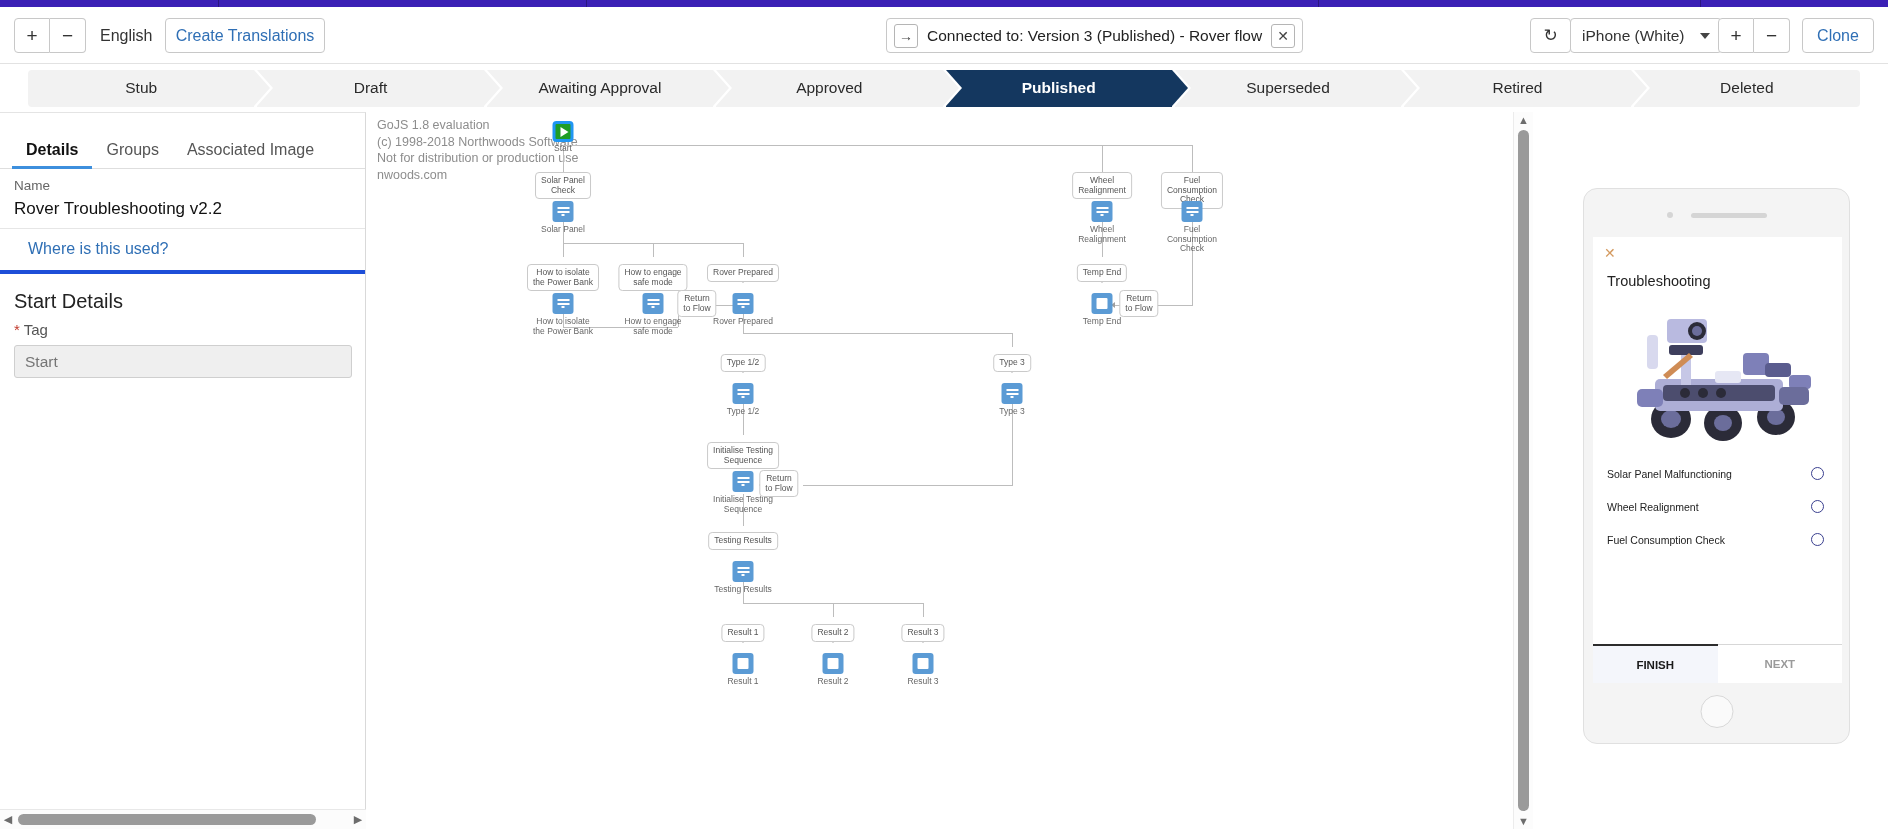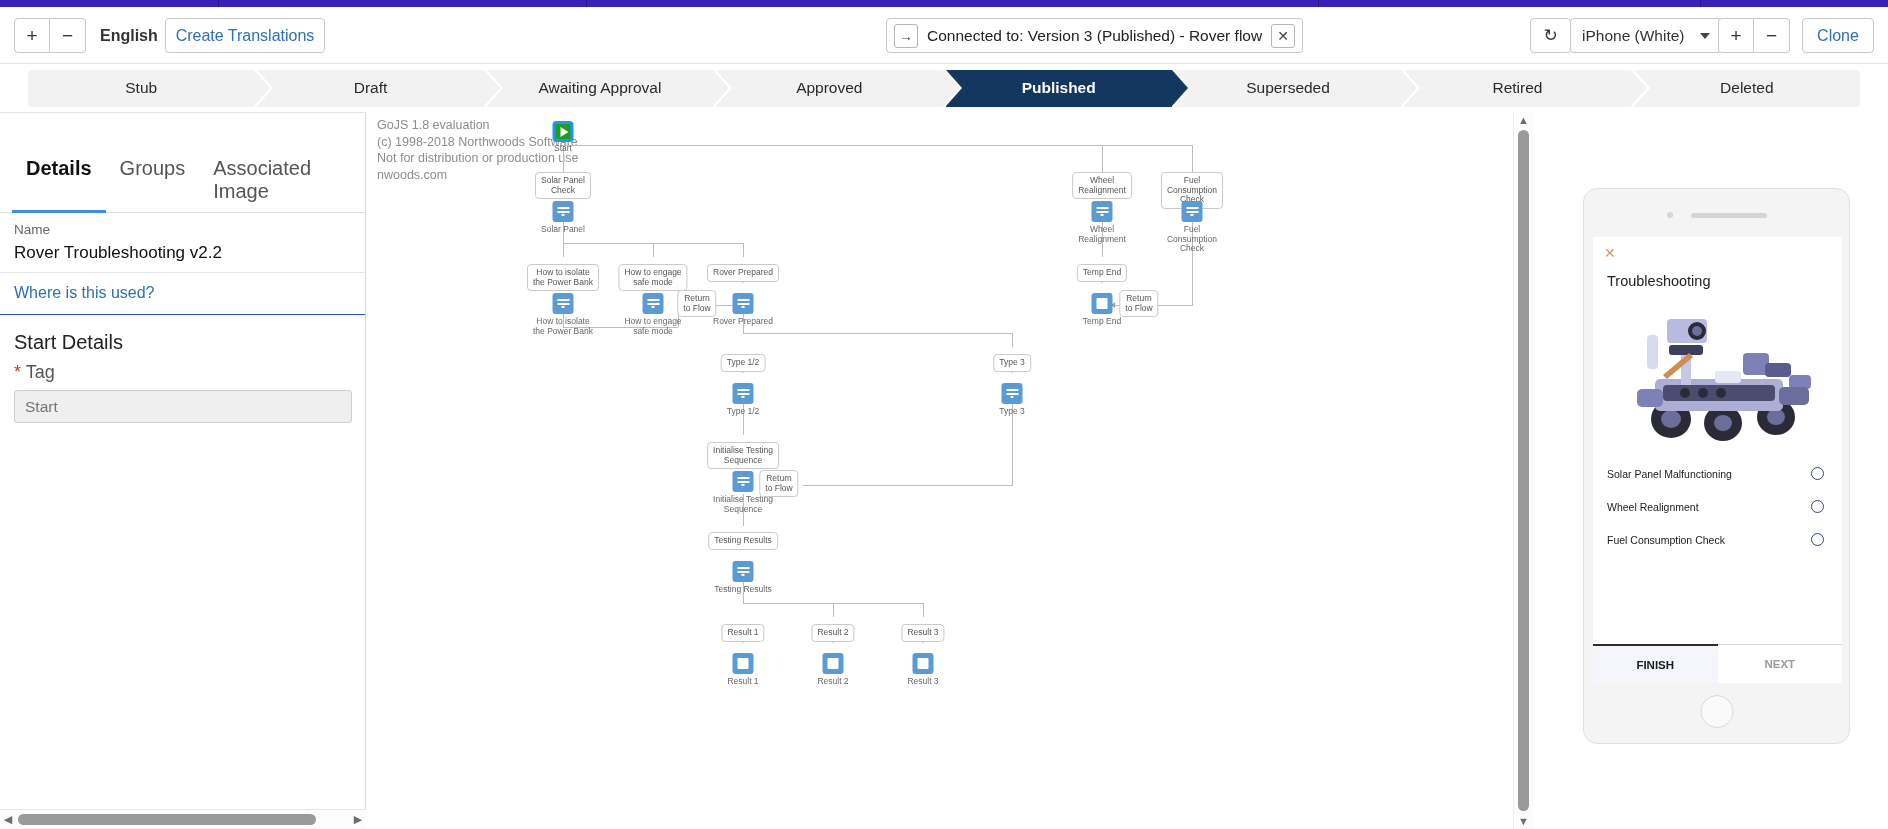--- a/index.html
+++ b/index.html
@@ -118,37 +118,37 @@
     width: 366px; height: 717px;
     background: #fff;
     border-top: 1px solid #e4e4e4;
     border-right: 1px solid #d9d9d9;
   }
   .tabs {
     display: flex; gap: 0; padding: 0 12px;
     border-bottom: 1px solid #dedede; margin-top: 20px;
   }
   .tab {
-    padding: 8px 14px 9px; font-size: 20px; color: #555;
-    cursor: pointer; position: relative; margin-top: 16px;
+    padding: 8px 14px 9px; font-size: 16px; color: #555;
+    cursor: pointer; position: relative;
   }
   .tab.active { color: #111; font-weight: bold; }
   .tab.active::after {
     content:""; position: absolute; left: 0; right: 0; bottom: -1px;
     height: 3px; background: #3d8fdd;
   }
   .field { padding: 9px 14px 0; border-bottom: 1px solid #e6e6e6; }
   .field-label { font-size: 13.5px; color: #666; }
   .field-value { font-size: 17px; color: #111; padding: 6px 0 9px;
                  display: flex; align-items: center; gap: 9px; }
   .pencil { font-size: 13px; color: #888; cursor: pointer; }
-  .link-row { padding: 11px 14px 12px; border-bottom: 1px solid #1d4ed8; }
+  .link-row { padding: 11px 28px 12px; border-bottom: 4px solid #1d4ed8; }
   .link { font-size: 16px; color: #2f6fb5; cursor: pointer; }
   .section-title { font-size: 20px; color: #222; padding: 16px 14px 4px; }
-  .req-label { font-size: 18px; color: #555; padding: 4px 14px 0; }
+  .req-label { font-size: 15px; color: #555; padding: 4px 14px 0; }
   .req-star { color: #c0392b; }
   .text-input {
     margin: 7px 14px 0; width: 338px; height: 33px;
     border: 1px solid #cfcfcf; border-radius: 3px;
     background: #efefef; color: #888; font-size: 15.5px;
     padding: 0 10px; font-family: "Liberation Sans", sans-serif;
   }
   .pb-link { padding: 16px 14px; }
 
   .h-scroll {
@@ -307,21 +307,21 @@
   <div class="seg" style="left:1318px"></div>
   <div class="seg" style="left:1700px"></div>
 </div>
 
 <div class="toolbar">
   <div class="btn-group" style="left:14px; top:11px;">
     <div class="sq-btn">+</div>
     <div class="sq-btn">−</div>
   </div>
 
-  <div class="tb-label" style="left:100px; top:20px;font-weight:bold;">English</div>
+  <div class="tb-label" style="left:100px; top:20px;">English</div>
 
   <div class="outline-btn" style="left:165px; top:11px; width:160px; height:35px;">Create Translations</div>
 
   <div class="conn-box" style="left:886px; top:11px;">
     <span class="mini-sq">→</span>
     <span class="conn-text">Connected to: Version 3 (Published) - Rover flow</span>
     <span class="mini-sq">✕</span>
   </div>
 
   <div class="outline-btn" style="left:1530px; top:11px; width:41px; height:35px; font-size:17px; color:#333;">↻</div>

